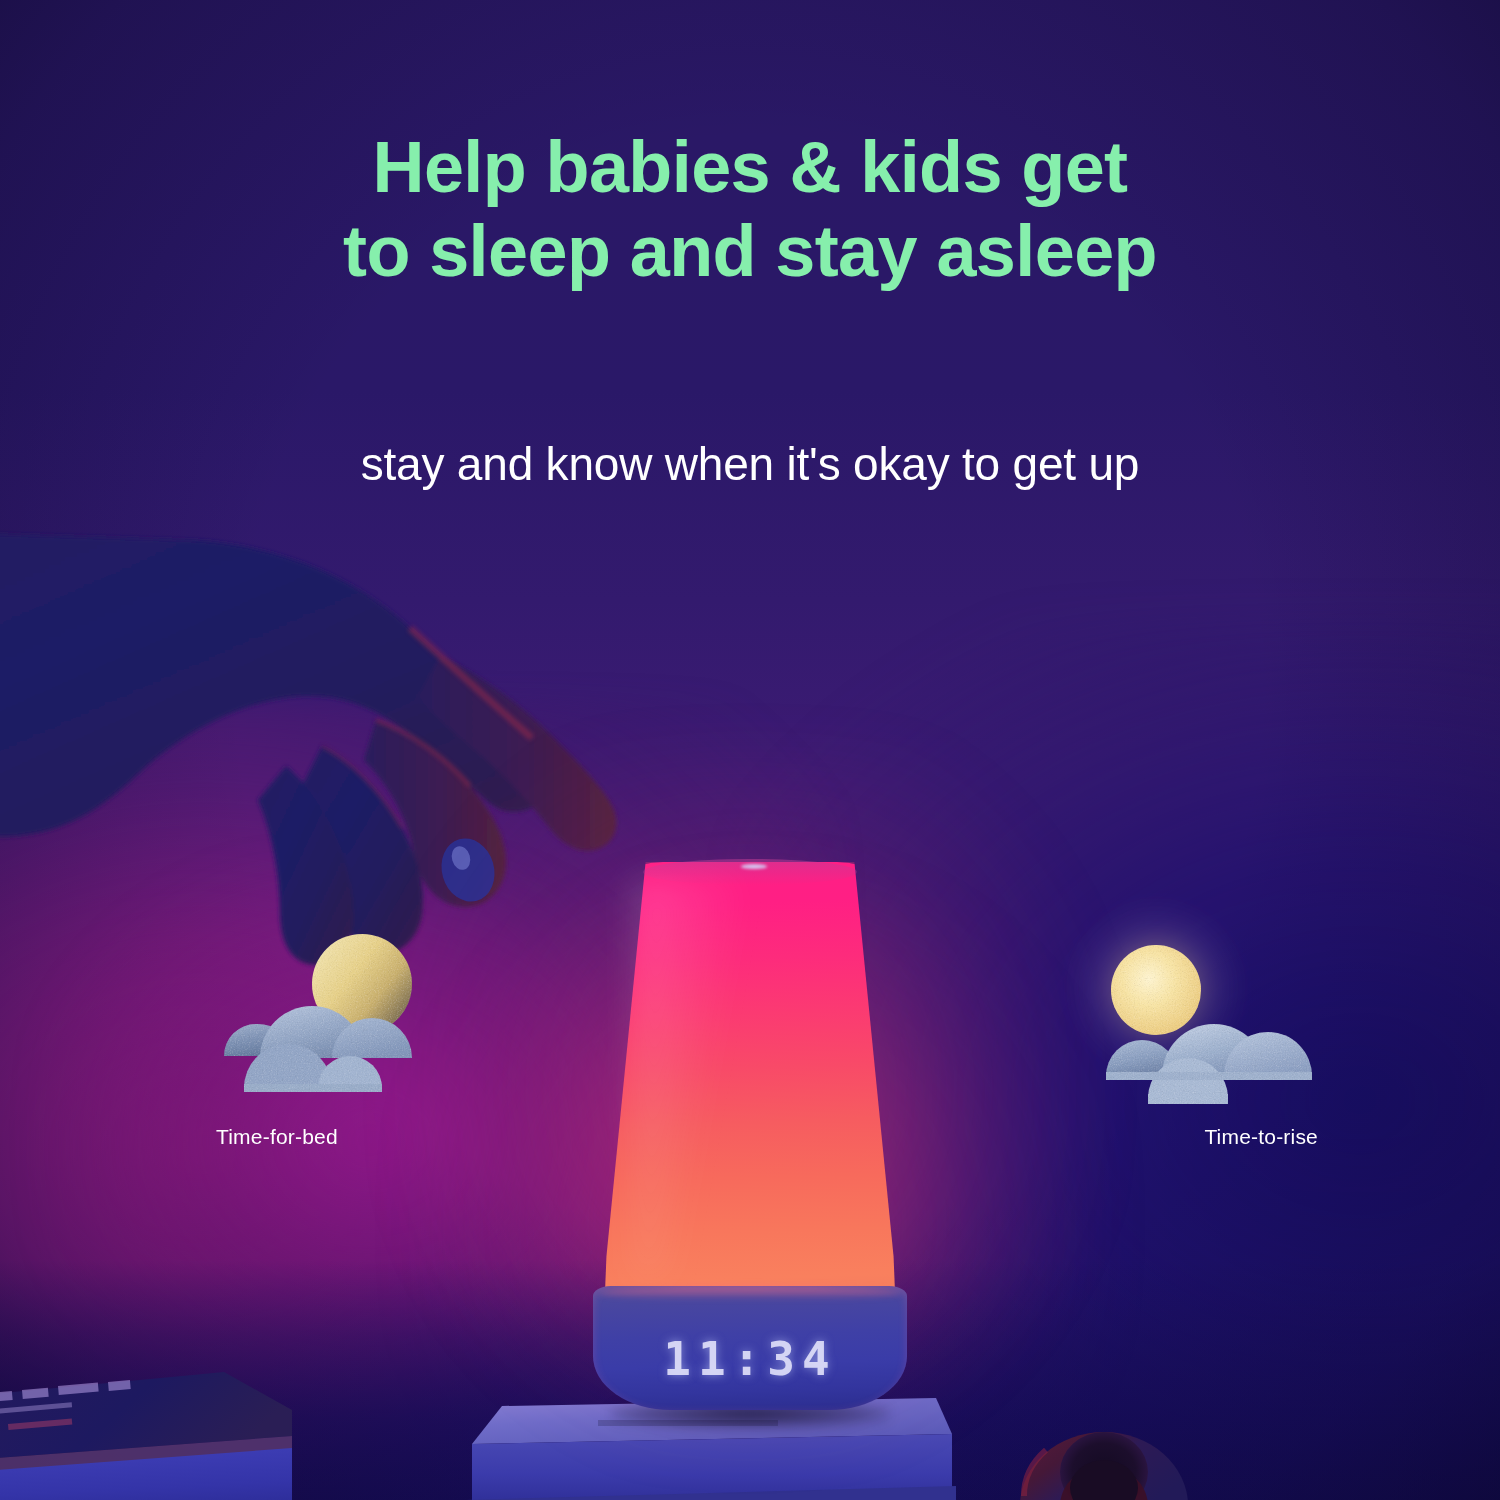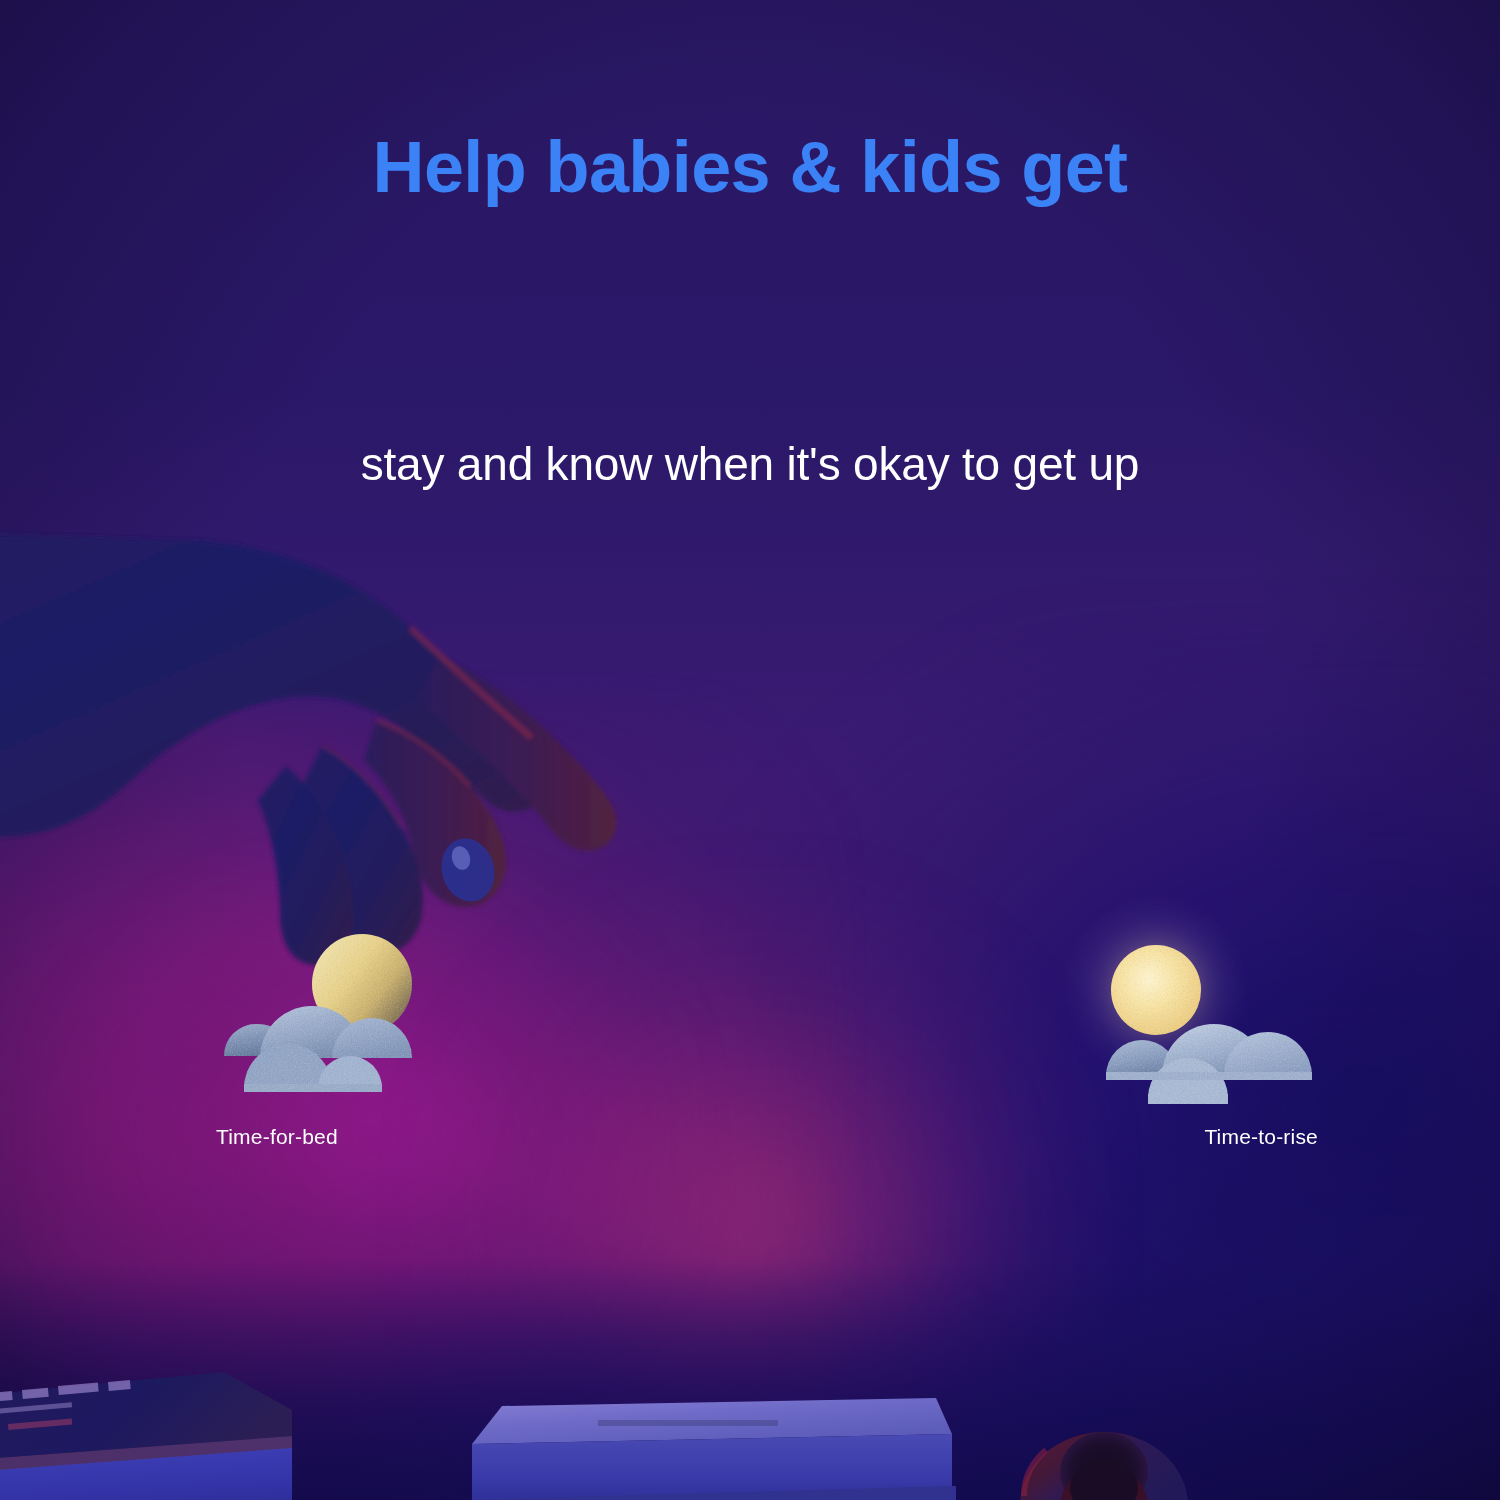--- a/index.html
+++ b/index.html
@@ -92,21 +92,21 @@
     background:radial-gradient(ellipse at 50% 46%,
         rgba(0,0,0,0) 48%, rgba(10,5,40,0.30) 84%, rgba(8,4,34,0.50) 100%);
     pointer-events:none;
   }
 
   
   .headline {
     position:absolute;
     left:0; right:0; top:126px;
     text-align:center;
-    color:#3b82f6;
+    color:#86efac;
     font-size:72px;
     font-weight:bold;
     line-height:1.16;
     letter-spacing:-0.6px;
     z-index:40;
   }
   .headline .l2 { display:block; }
 
   .subhead {
     position:absolute;
@@ -265,20 +265,21 @@
 
   <div class="bg-base"></div>
   <div class="bg-glow-right"></div>
   <div class="bg-glow-left"></div>
   <div class="bg-glow-left2"></div>
   <div class="bg-glow-lamp"></div>
   <div class="bg-floor"></div>
 
   <h1 class="headline">
     <span class="l1">Help babies &amp; kids get</span>
+    <span class="l2">to sleep and stay asleep</span>
   </h1>
 
   <p class="subhead">
     <span class="l2">stay and know when it's okay to get up</span>
   </p>
 
   <div class="hand-wrap">
     <svg width="720" height="400" viewBox="0 0 720 400">
       <defs>
         <linearGradient id="skin" x1="0" y1="0" x2="1" y2="1">
@@ -534,15 +535,26 @@
         </radialGradient>
       </defs>
       <path d="M 12,150 a 84,74 0 0 1 168,0 Z" fill="url(#ballG)"></path>
       <ellipse cx="96" cy="116" rx="44" ry="40" fill="url(#ballHole)"></ellipse>
       <path d="M 52,150 a 44,40 0 0 1 88,0 Z" fill="#3c1026" opacity="0.9"></path>
       <ellipse cx="96" cy="132" rx="34" ry="28" fill="#190c24"></ellipse>
       <path d="M 16,140 a 80,66 0 0 1 22,-46" stroke="#8e2240" stroke-width="6" fill="none" opacity="0.55"></path>
     </svg>
   </div>
 
+  <div id="lamp">
+    <div class="lamp-halo"></div>
+    <div class="lamp-shade"></div>
+    <div class="lamp-shade-top"></div>
+    <div class="lamp-top-hl"></div>
+    <div class="lamp-sheen"></div>
+    <div class="lamp-shadow"></div>
+    <div class="lamp-base"></div>
+    <div class="lamp-base-topglow"></div>
+    <div class="lamp-clock">11:34</div>
+  </div>
 
   <div class="bg-vignette"></div>
 </div>
 
 </body></html>

